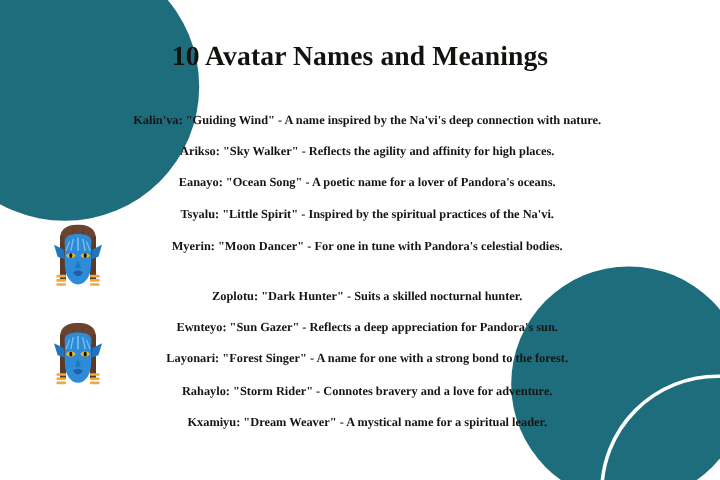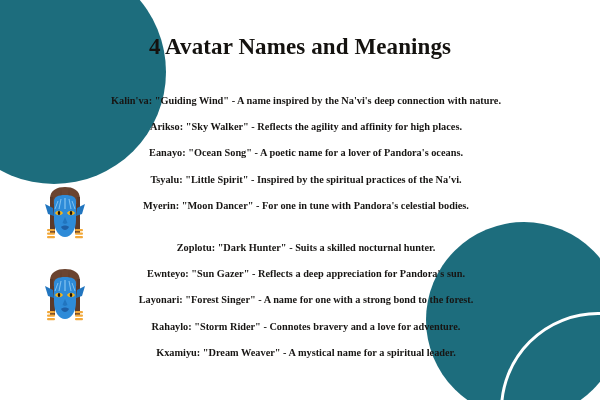--- a/index.html
+++ b/index.html
@@ -109,21 +109,21 @@
 </head>
 <body>
 
 <div class="canvas">
 
   <div class="deco-top-left"></div>
 
   <div class="deco-bottom-right"></div>
   <div class="deco-bottom-right-arc"></div>
 
-  <h1 class="page-title">4 Avatar Names and Meanings</h1>
+  <h1 class="page-title">10 Avatar Names and Meanings</h1>
 
   <ul class="name-list">
     <li class="name-item">Kalin'va: "Guiding Wind" - A name inspired by the Na'vi's deep connection with nature.</li>
     <li class="name-item">Arikso: "Sky Walker" - Reflects the agility and affinity for high places.</li>
     <li class="name-item">Eanayo: "Ocean Song" - A poetic name for a lover of Pandora's oceans.</li>
     <li class="name-item">Tsyalu: "Little Spirit" - Inspired by the spiritual practices of the Na'vi.</li>
     <li class="name-item">Myerin: "Moon Dancer" - For one in tune with Pandora's celestial bodies.</li>
     <li class="name-item group-break">Zoplotu: "Dark Hunter" - Suits a skilled nocturnal hunter.</li>
     <li class="name-item">Ewnteyo: "Sun Gazer" - Reflects a deep appreciation for Pandora's sun.</li>
     <li class="name-item">Layonari: "Forest Singer" - A name for one with a strong bond to the forest.</li>

